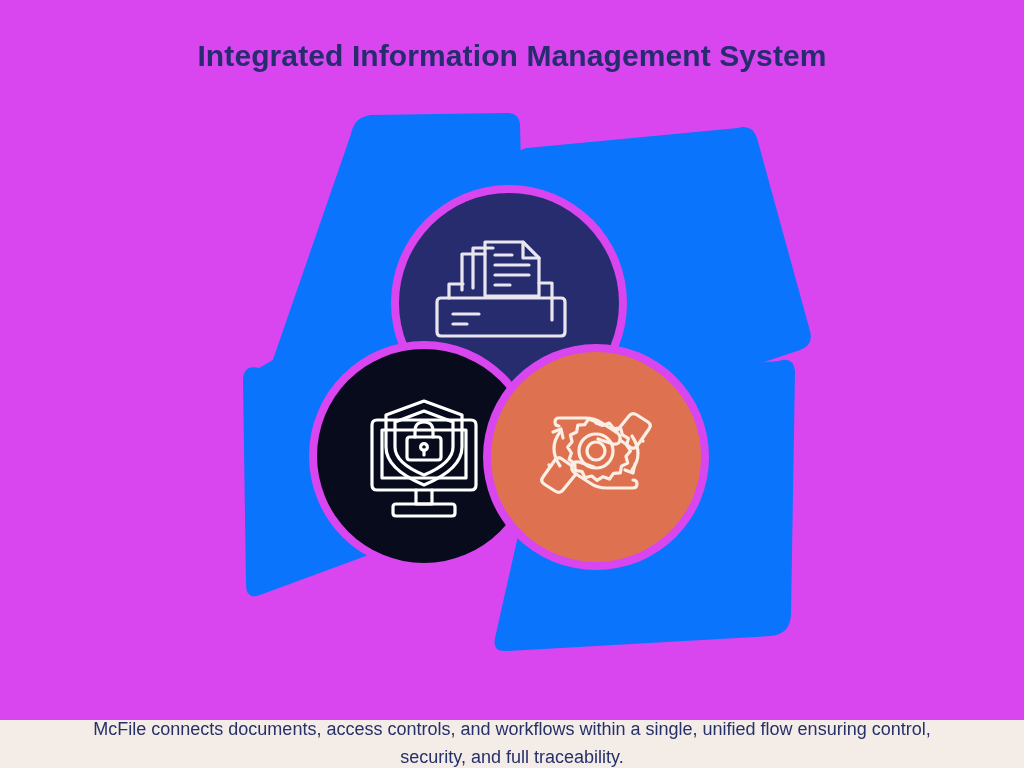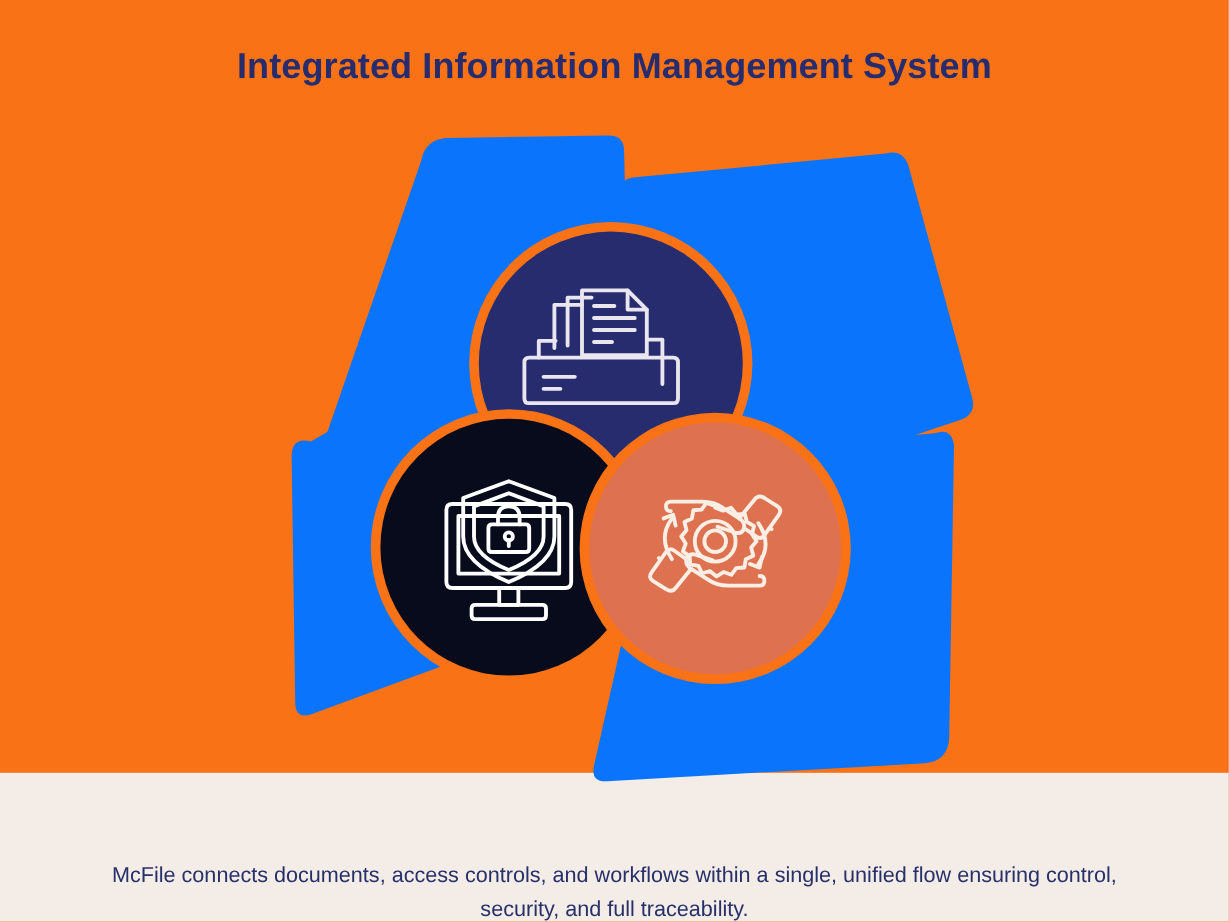--- a/index.html
+++ b/index.html
@@ -9,22 +9,22 @@
   body {
     width: 1024px;
     height: 768px;
     background: #f4ece7;
     font-family: "Liberation Sans", sans-serif;
     overflow: hidden;
   }
   .infographic {
     position: relative;
     width: 1024px;
-    height: 644px;
-    background: #f97316;
+    height: 720px;
+    background: #d946ef;
   }
 
   
   .title {
     position: absolute;
     top: 38px;
     left: 0;
     width: 1024px;
     text-align: center;
     font-size: 30px;

